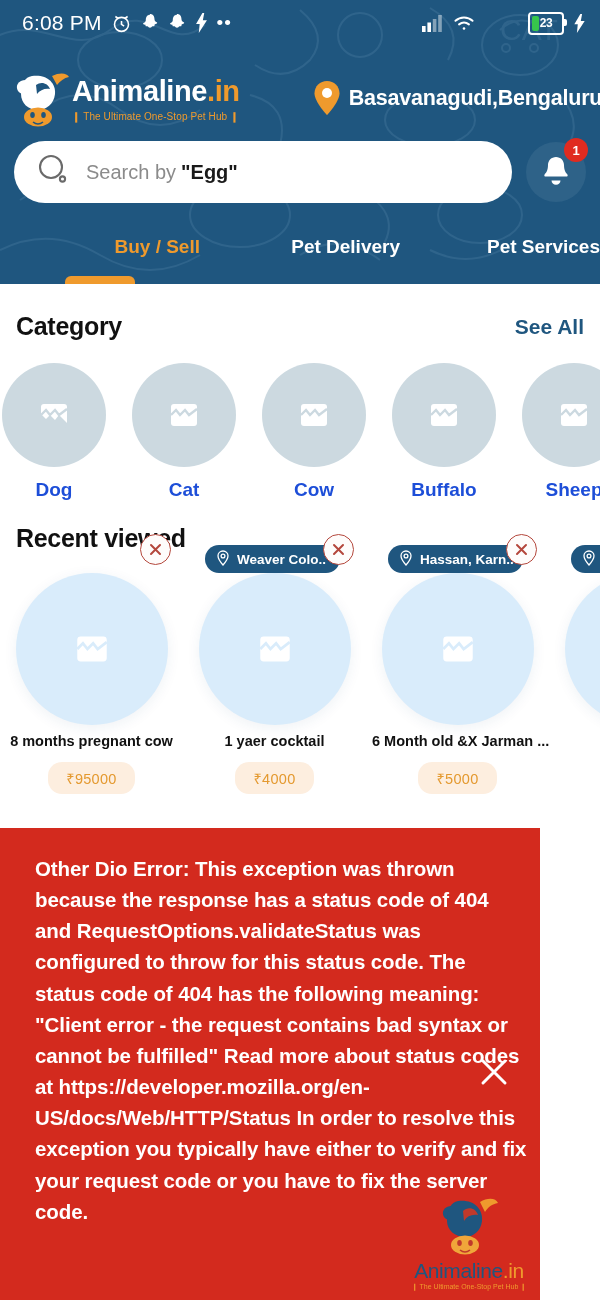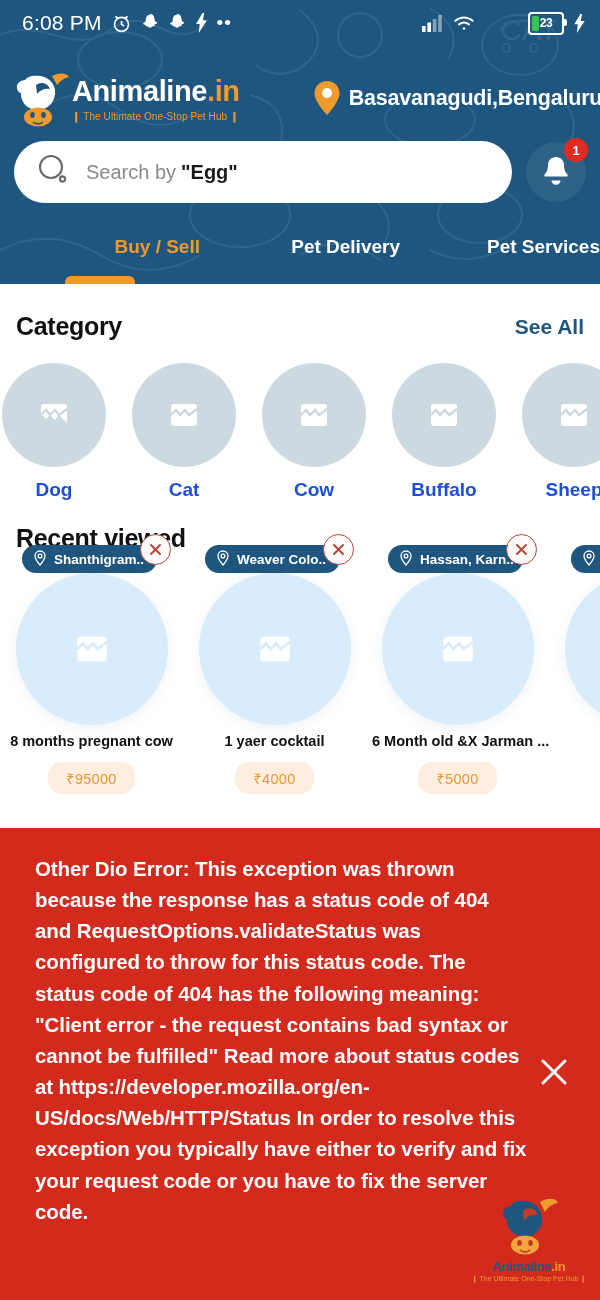--- a/index.html
+++ b/index.html
@@ -165,36 +165,36 @@
     font-size:14.5px; font-weight:bold; color:#111111; margin-top:6px;
     white-space:nowrap; overflow:hidden; padding:0 6px;
   }
   .pricepill {
     display:inline-block; margin-top:13px; background:#fdeedf; color:#e4992f;
     font-size:14.5px; border-radius:14px; padding:6px 18px; letter-spacing:.3px;
   }
 
   
   .errorbar {
-    position:absolute; left:0; top:828px; width:600px; height:472px;
+    position:absolute; left:0; top:828px; width:540px; height:472px;
     background:#d32a1e; overflow:hidden;
   }
   .errtext {
     position:absolute; left:35px; top:25px; width:495px;
     color:#ffffff; font-size:20.5px; font-weight:bold; line-height:1.52;
     letter-spacing:-.1px;
   }
   .errclose {
     position:absolute; right:24px; top:222px; width:44px; height:44px;
     display:flex; align-items:center; justify-content:center;
   }
   .watermark {
     position:absolute; right:8px; bottom:8px; width:126px; height:100px;
   }
-  .wm-name { font-size:13px; font-weight:bold; color:#1f567f; letter-spacing:-.4px; line-height:1; text-align:center; }
+  .wm-name { font-size:21px; font-weight:normal; color:#1f567f; letter-spacing:-.4px; line-height:1; text-align:center; }
   .wm-name .dot-in { color:#ef9a2d; }
   .wm-tag { font-size:7px; color:#ef9a2d; text-align:center; margin-top:2px; white-space:nowrap; }
 </style>
 </head>
 <body>
 
 <div class="phone">
 
   <div class="header">
 
@@ -403,29 +403,20 @@
   </div>
 
   <div class="recsec">
     <div class="section-head">
       <span class="sec-title">Recent viewed</span>
     </div>
     <div class="recrow">
 
       <div class="card">
         <div class="card-media">
-          <div class="locpill">
-            <span>
-              <svg width="14" height="16" viewBox="0 0 14 16" fill="none" stroke="#ffffff" stroke-width="1.3">
-                <path d="M7 1C4.2 1 2 3.1 2 5.8 2 9.4 7 15 7 15s5-5.6 5-9.2C12 3.1 9.8 1 7 1z"></path>
-                <circle cx="7" cy="6" r="1.9"></circle>
-              </svg>
-            </span>
-            <span>Shanthigram..</span>
-          </div>
           <div class="xbtn">
             <svg width="17" height="17" viewBox="0 0 17 17" stroke="#b4473c" stroke-width="2" stroke-linecap="round">
               <path d="M4 4l9 9M13 4l-9 9"></path>
             </svg>
           </div>
           <div class="card-circle">
             <svg class="brokenimg" width="34" height="34" viewBox="0 0 30 30">
               <rect x="2" y="4" width="26" height="22" rx="3" fill="#ffffff"></rect>
               <path d="M2 15l5-5 4 5 5-5 4 5 8-6" stroke="#d9ecfb" stroke-width="2.4" fill="none"></path>
             </svg>

